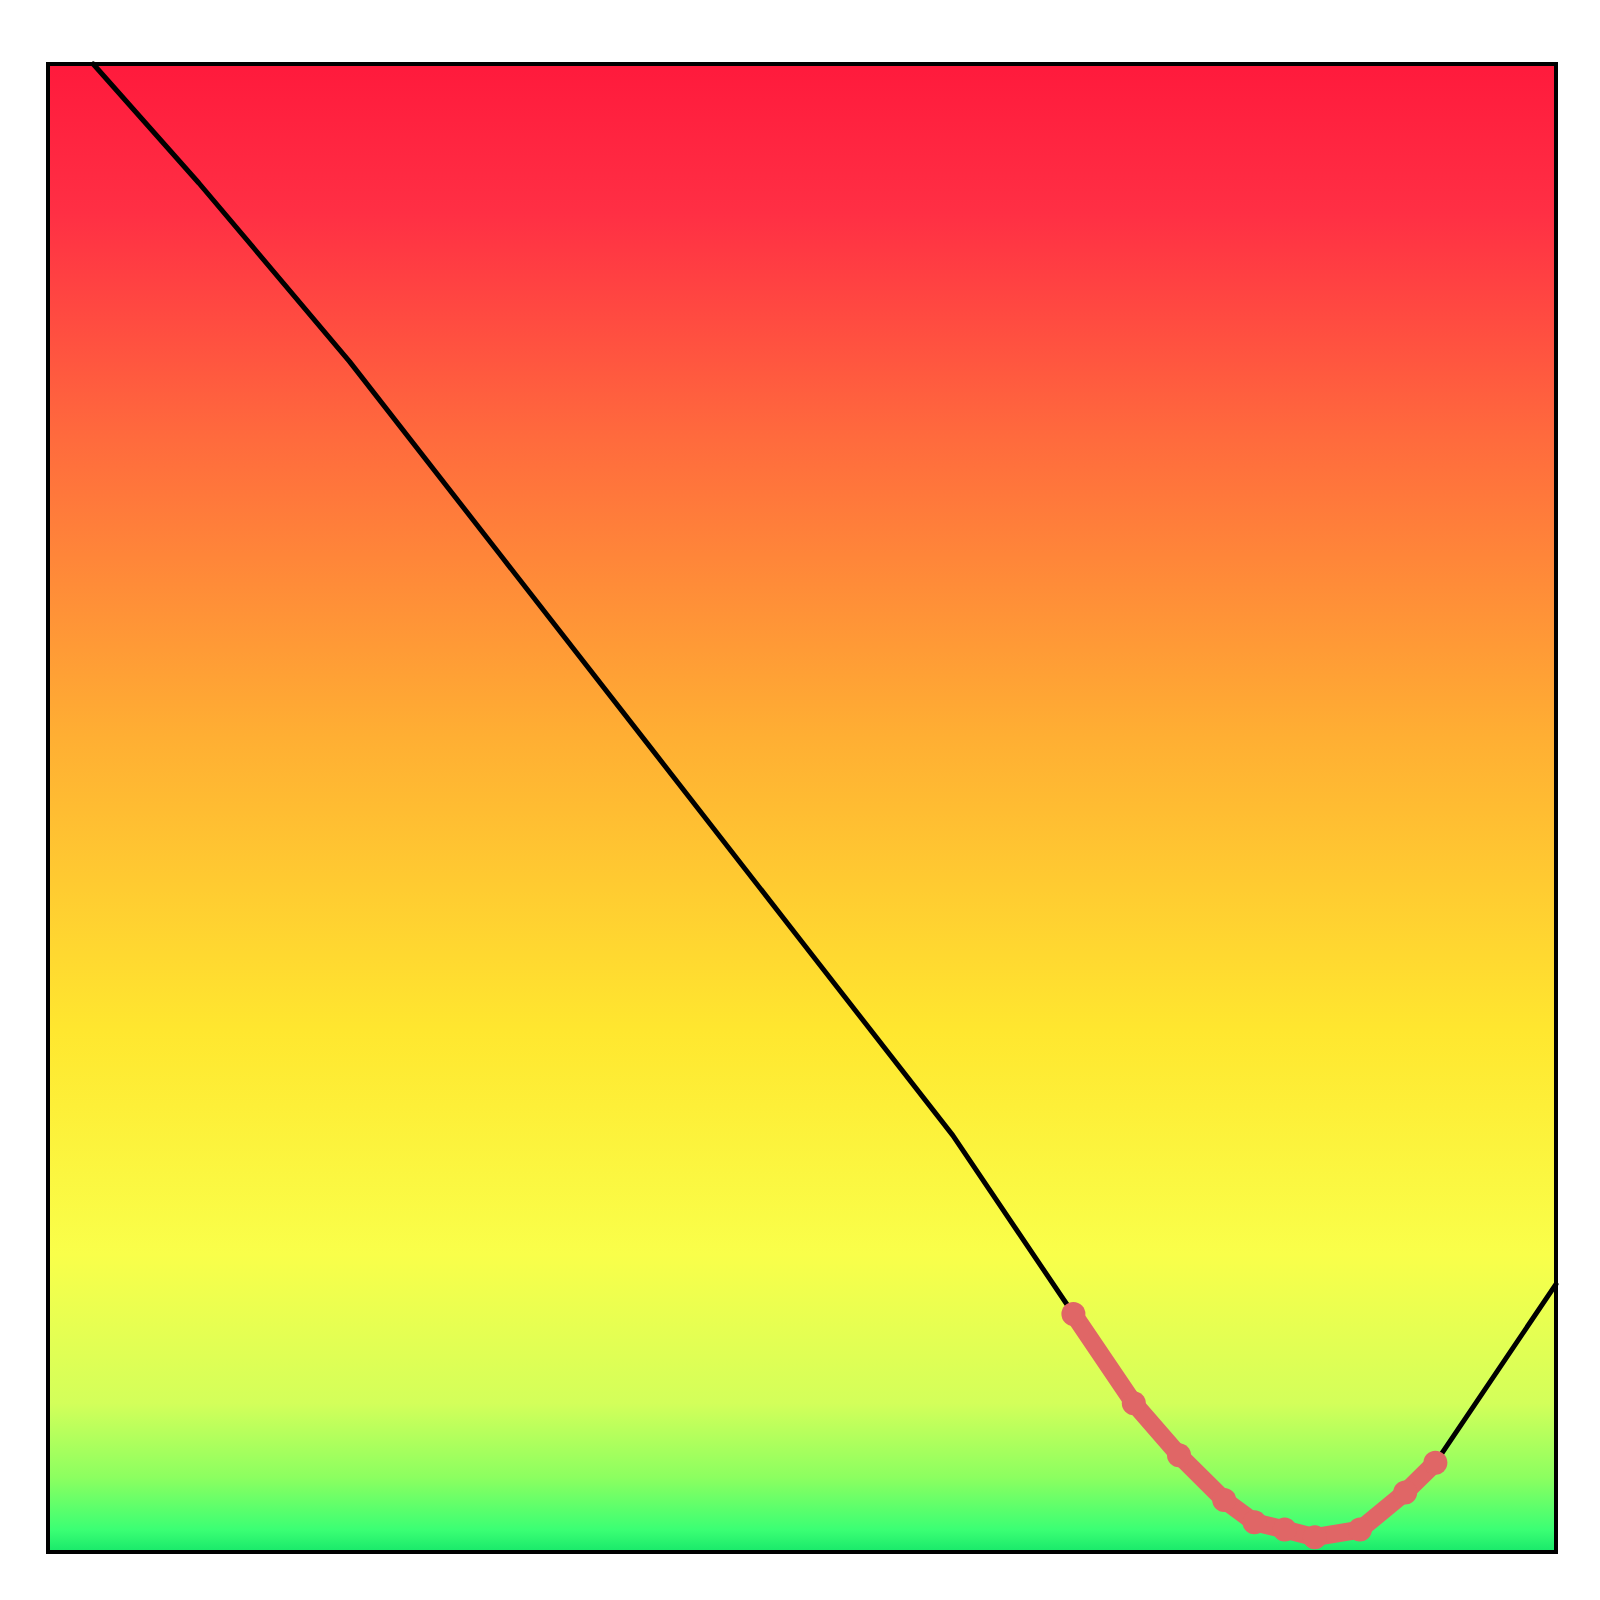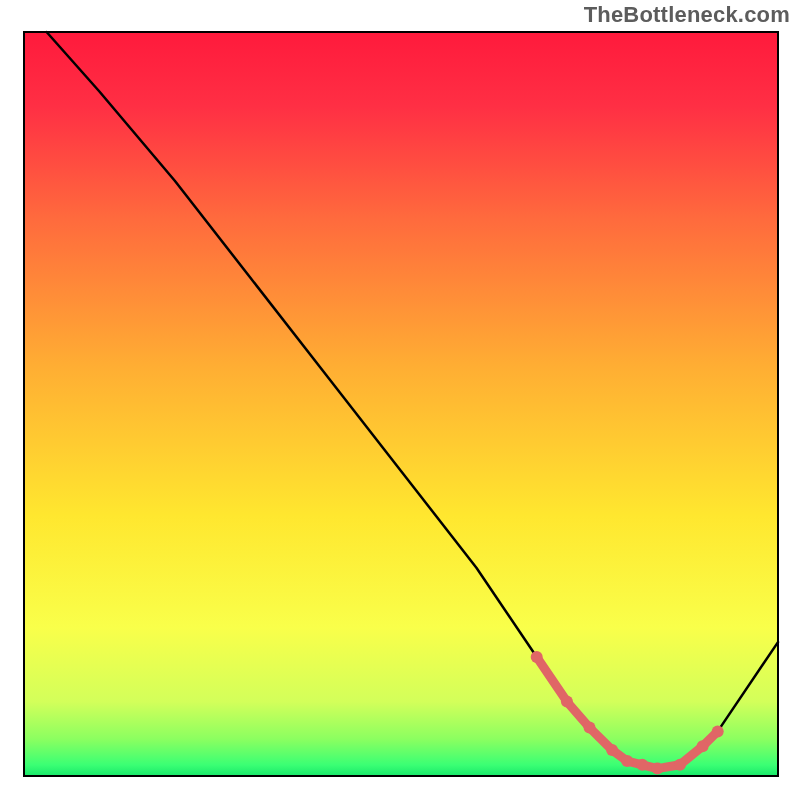--- a/index.html
+++ b/index.html
@@ -28,21 +28,20 @@
   svg.plot {
     position: absolute;
     left: 0;
     top: 0;
   }
 </style>
 </head>
 <body>
 
 <div class="stage">
-  <div class="watermark">TheBottleneck.com</div>
 
   <svg class="plot" width="800" height="800" viewBox="0 0 800 800">
     <defs>
       <linearGradient id="bg-grad" x1="0" y1="0" x2="0" y2="1">
           <stop offset="0%" stop-color="#ff1a3c"></stop>
           <stop offset="10%" stop-color="#ff2f44"></stop>
           <stop offset="25%" stop-color="#ff6a3d"></stop>
           <stop offset="45%" stop-color="#ffae33"></stop>
           <stop offset="65%" stop-color="#ffe72f"></stop>
           <stop offset="80%" stop-color="#f9ff4a"></stop>

